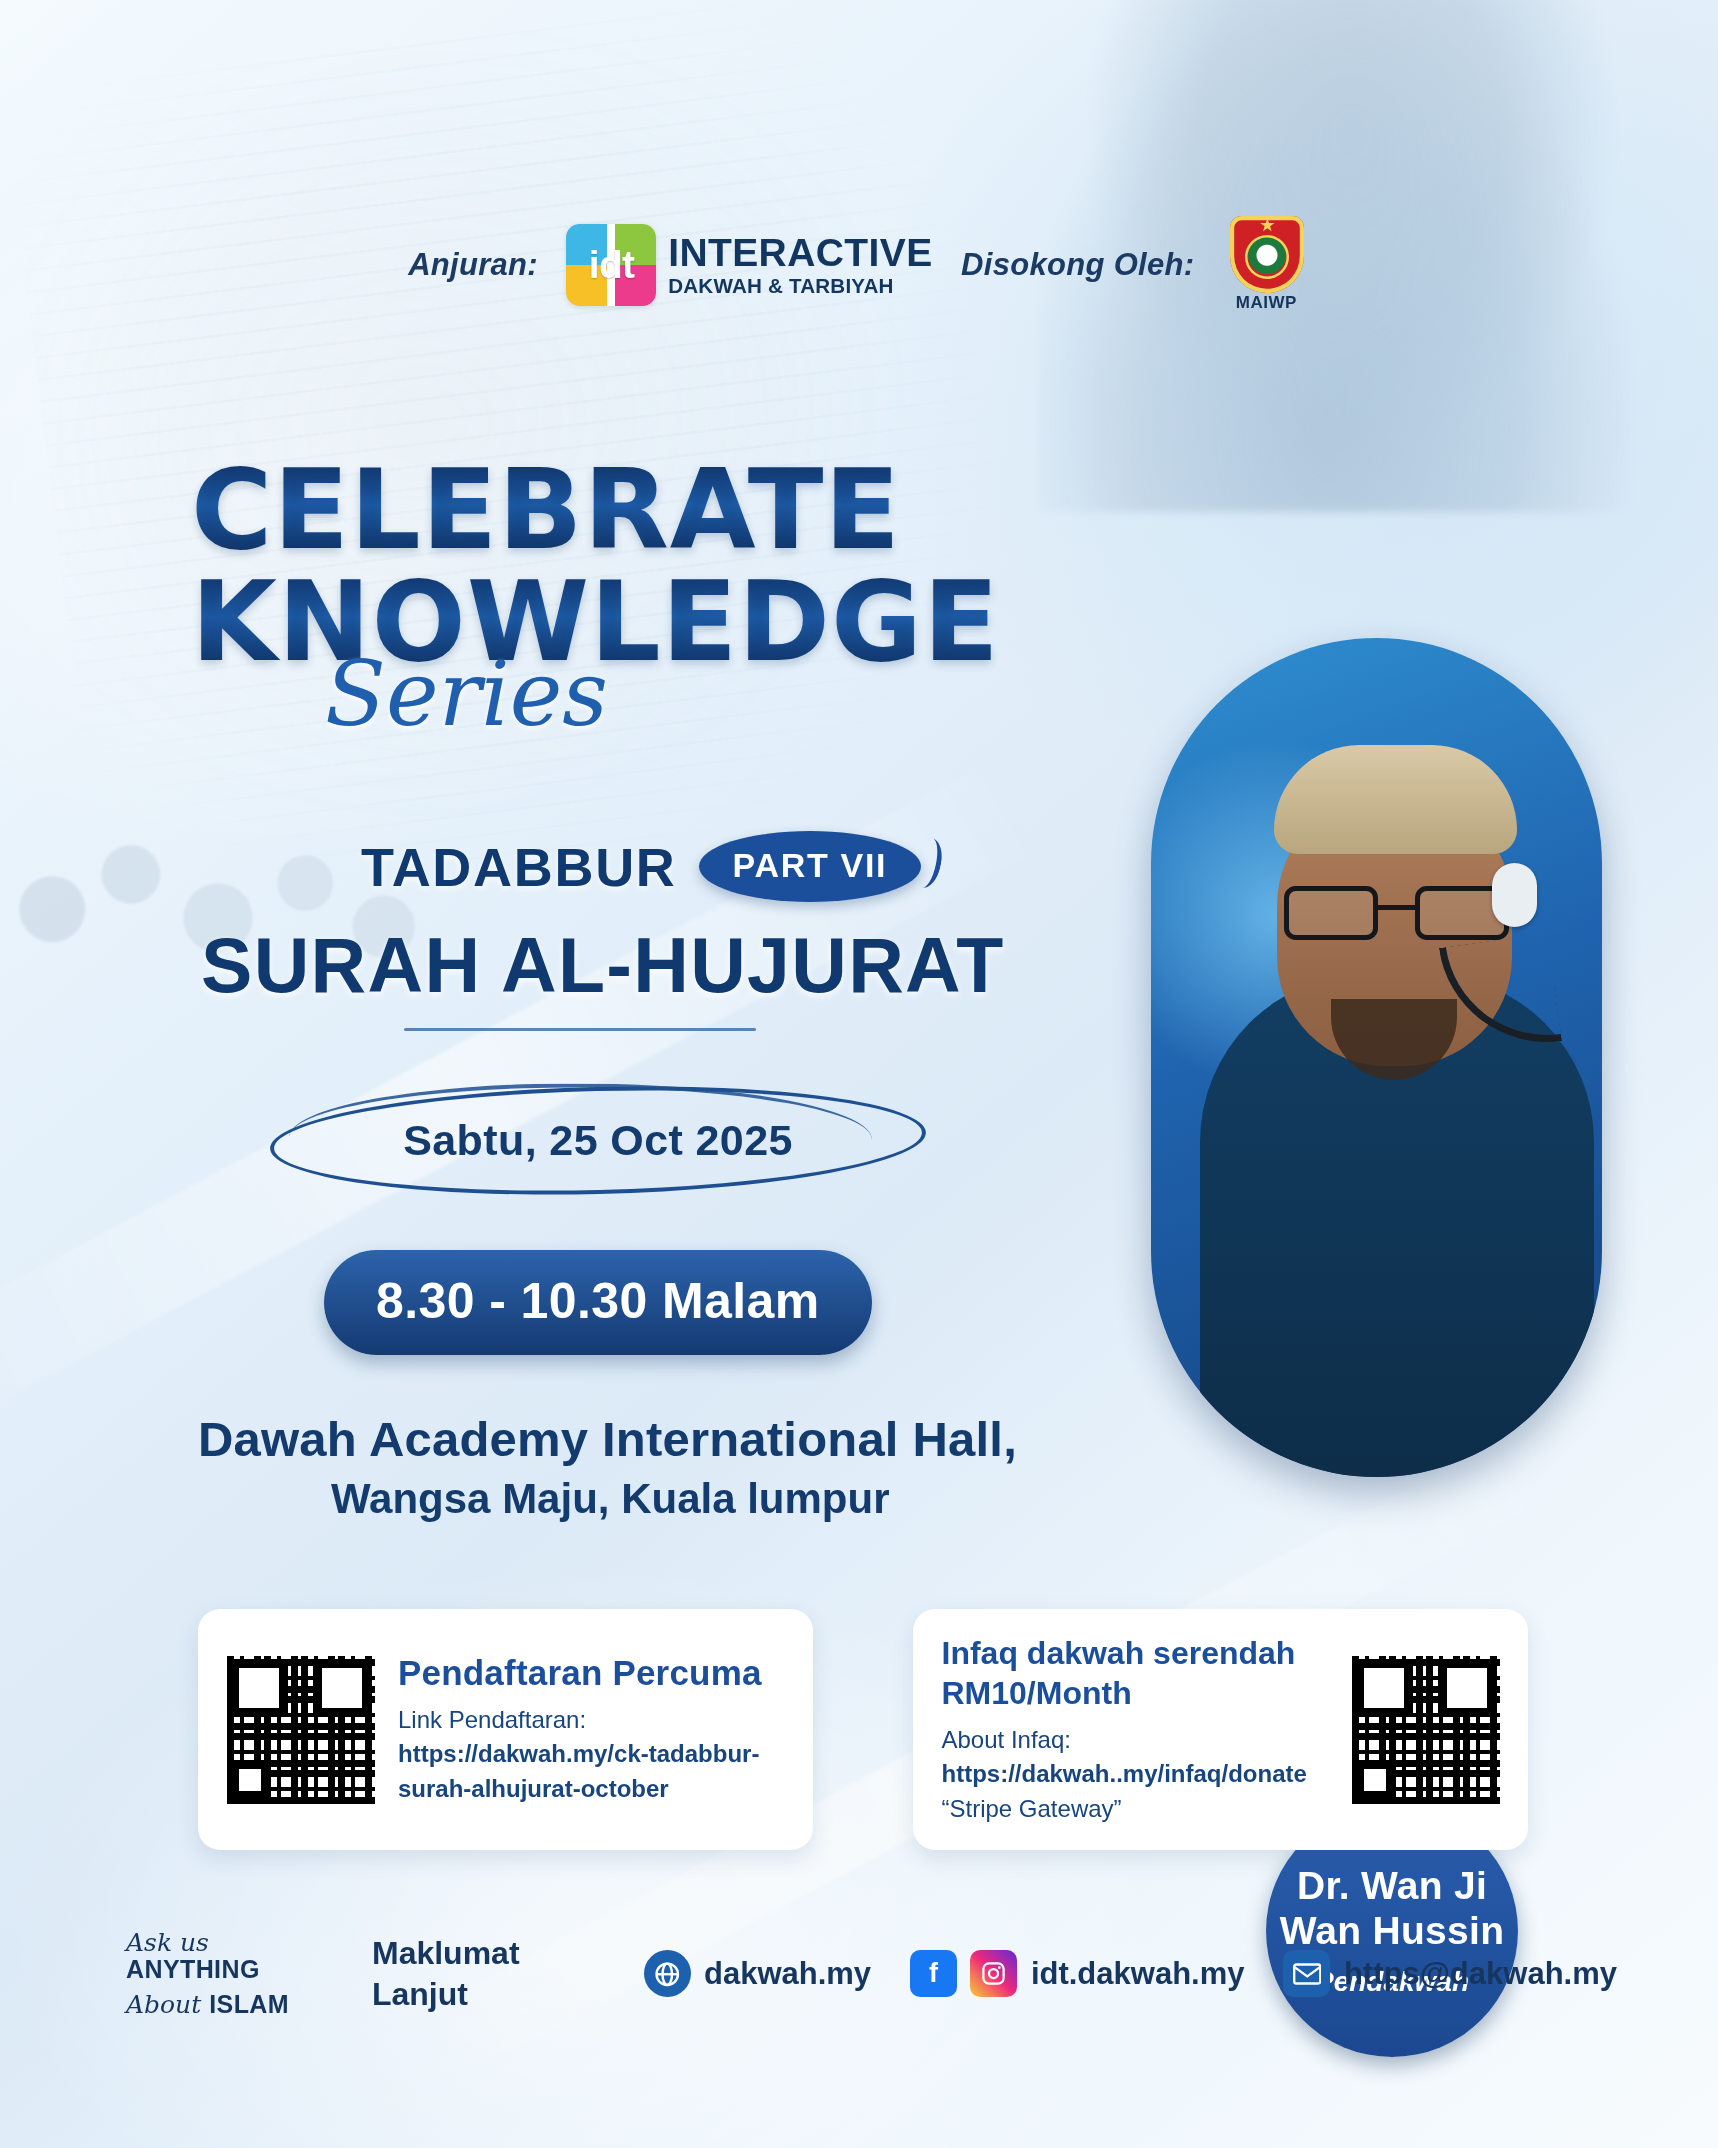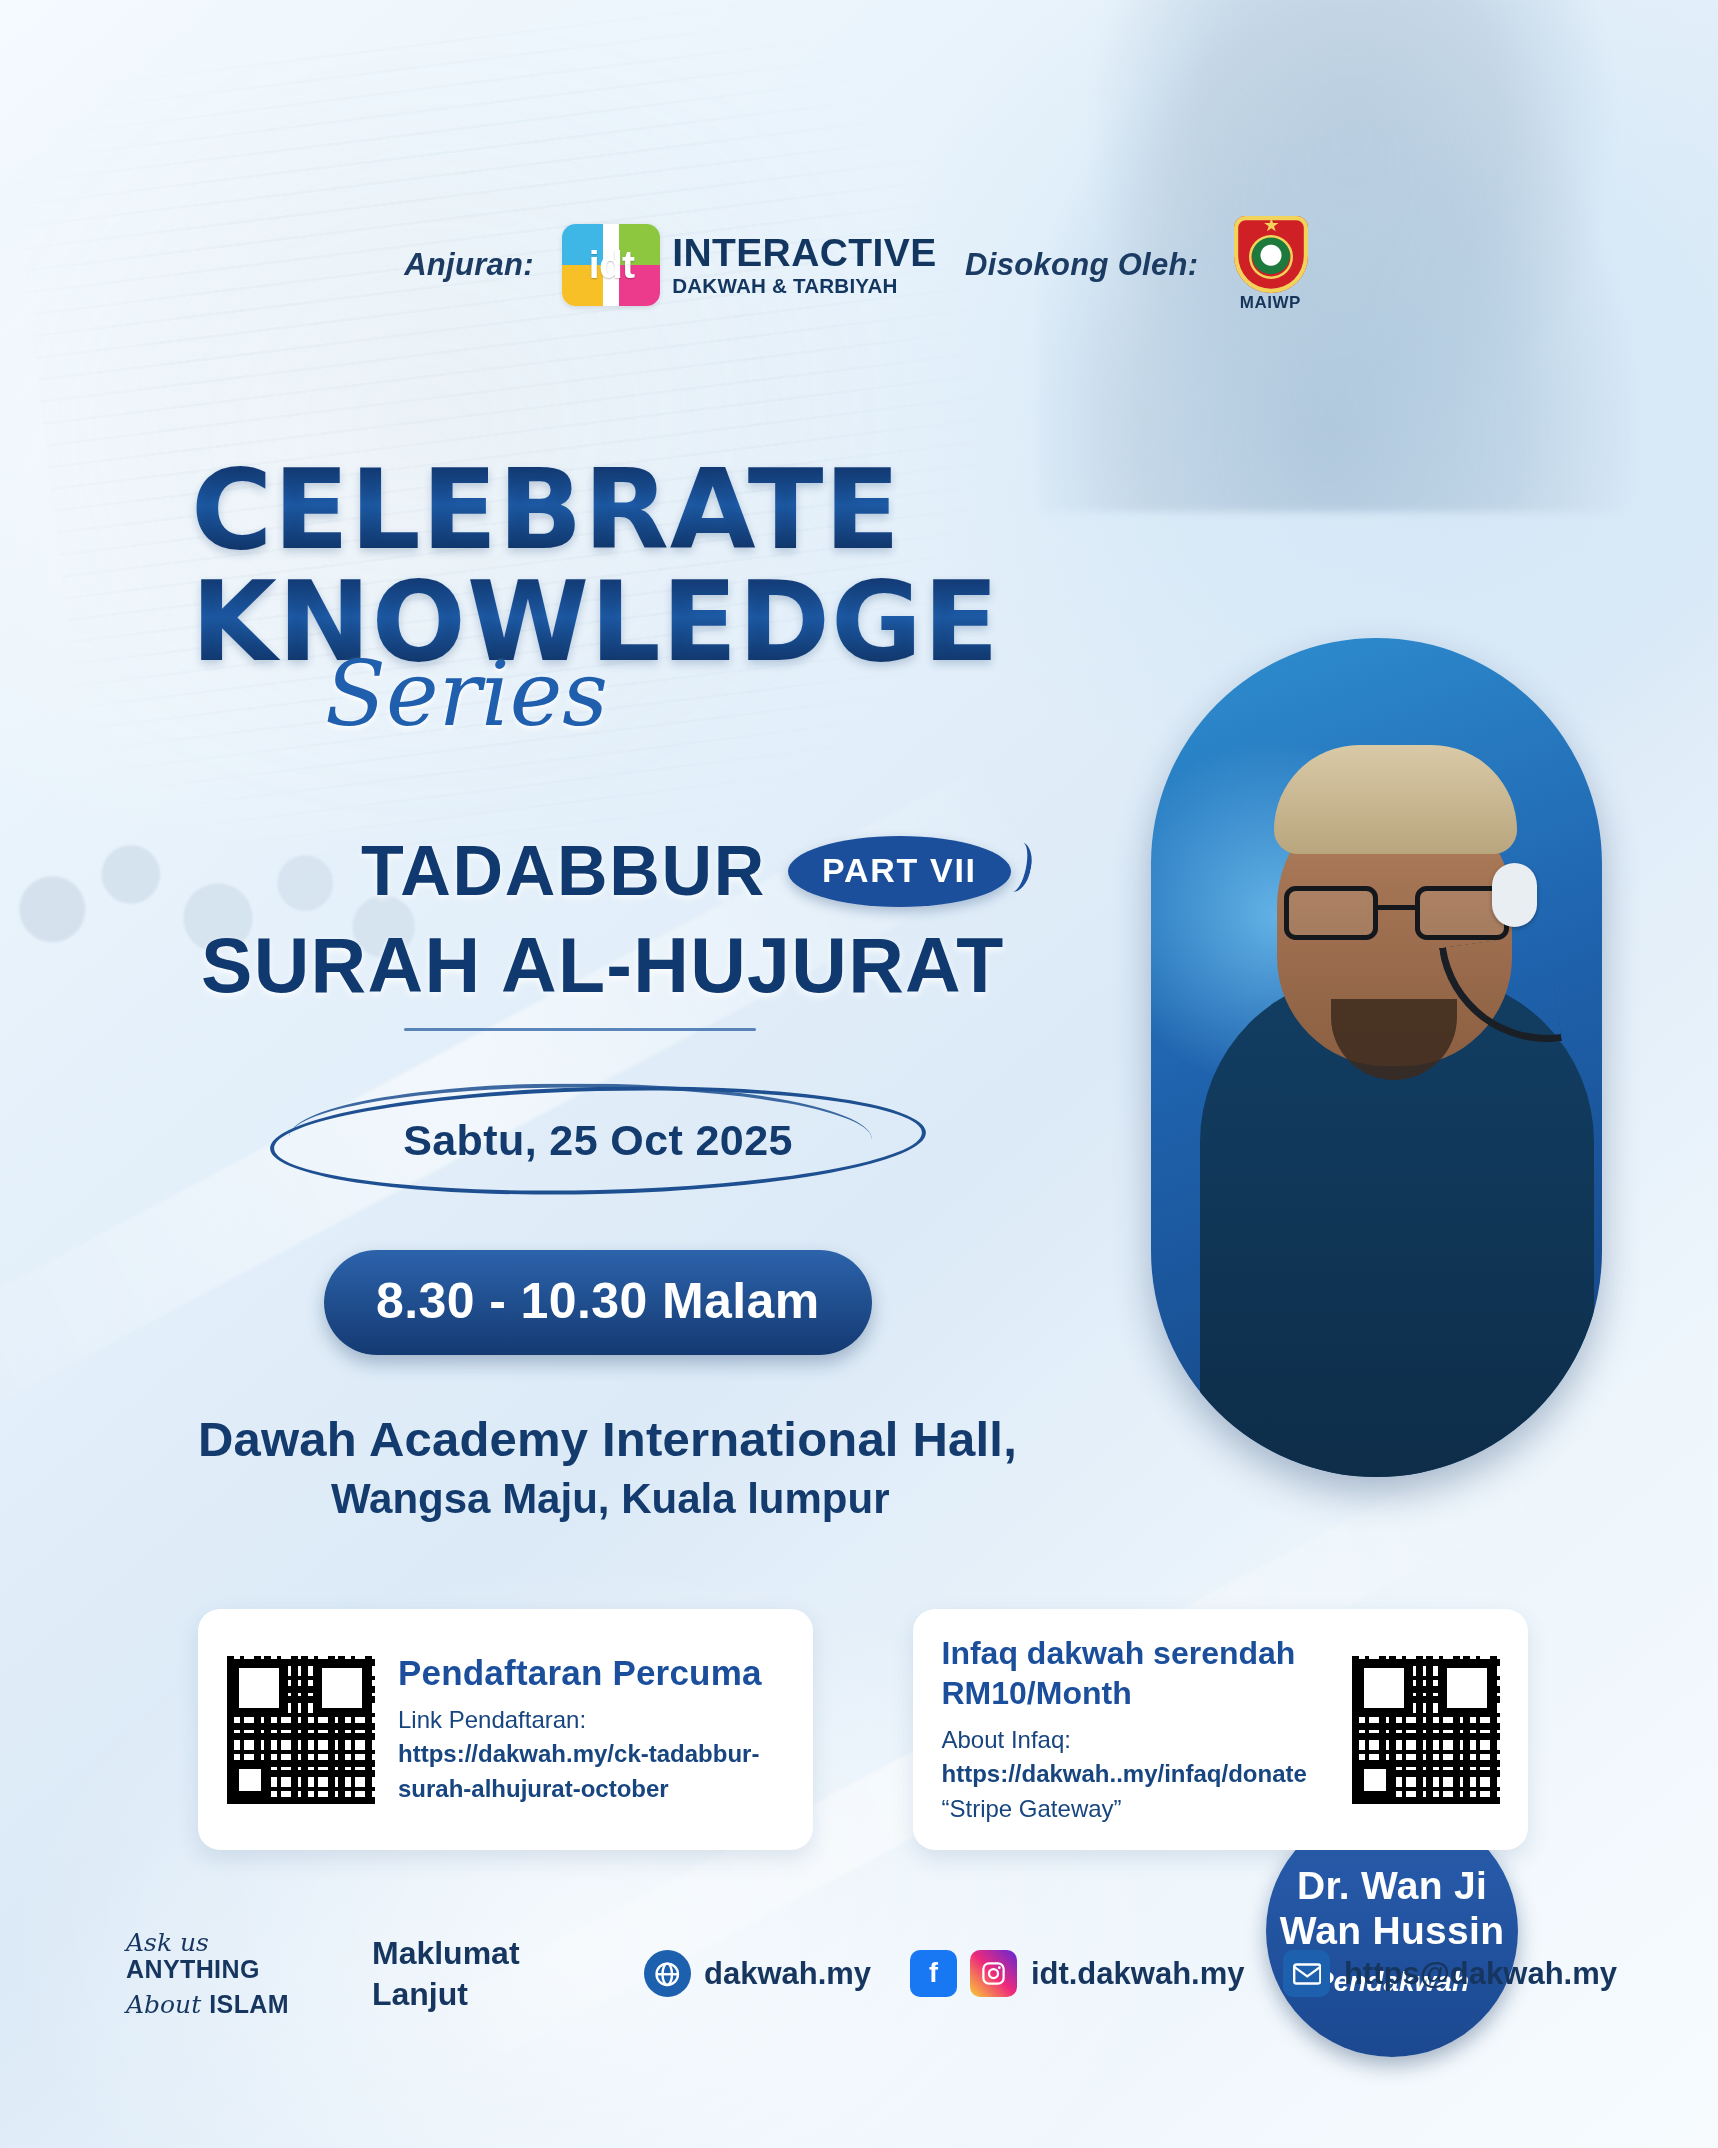--- a/index.html
+++ b/index.html
@@ -92,21 +92,21 @@
     font-size: 31px;
     font-weight: bold;
     font-style: italic;
     color: #1c3b63;
     letter-spacing: 0.3px;
   }
   .idt-logo {
     display: flex; align-items: center; gap: 11.7px;
   }
   .idt-mark {
-    width: 98px; height: 82px; border-radius: 13.4px;
+    width: 90px; height: 82px; border-radius: 13.4px;
     position: relative;
     background: #fff;
     overflow: hidden;
     box-shadow: 0 1.7px 5px rgba(0,0,0,0.10);
   }
   .idt-mark .q { position: absolute; width: 41px; height: 41px; }
   .idt-mark .q1 { left: 0; top: 0; background: #3fb7e6; }
   .idt-mark .q2 { right: 0; top: 0; background: #8dc63f; }
   .idt-mark .q3 { left: 0; bottom: 0; background: #f6c026; }
   .idt-mark .q4 { right: 0; bottom: 0; background: #ec3a8c; }
@@ -188,21 +188,21 @@
     color: #1f5fae;
     text-shadow: 0 2.5px 5px rgba(255,255,255,0.9);
   }
 
   .tadabbur-row {
     position: absolute;
     left: 361px; top: 831px;
     display: flex; align-items: center; gap: 22px;
   }
   .tadabbur {
-    font-size: 70px;
+    font-size: 54px;
     font-weight: bold;
     letter-spacing: 1.7px;
     color: #10396f;
     text-shadow: 0 3.4px 6.7px rgba(255,255,255,0.8);
   }
   .part-badge {
     position: relative;
     padding: 15px 34px 17px;
     background: #1b4f9c;
     color: #fff;

